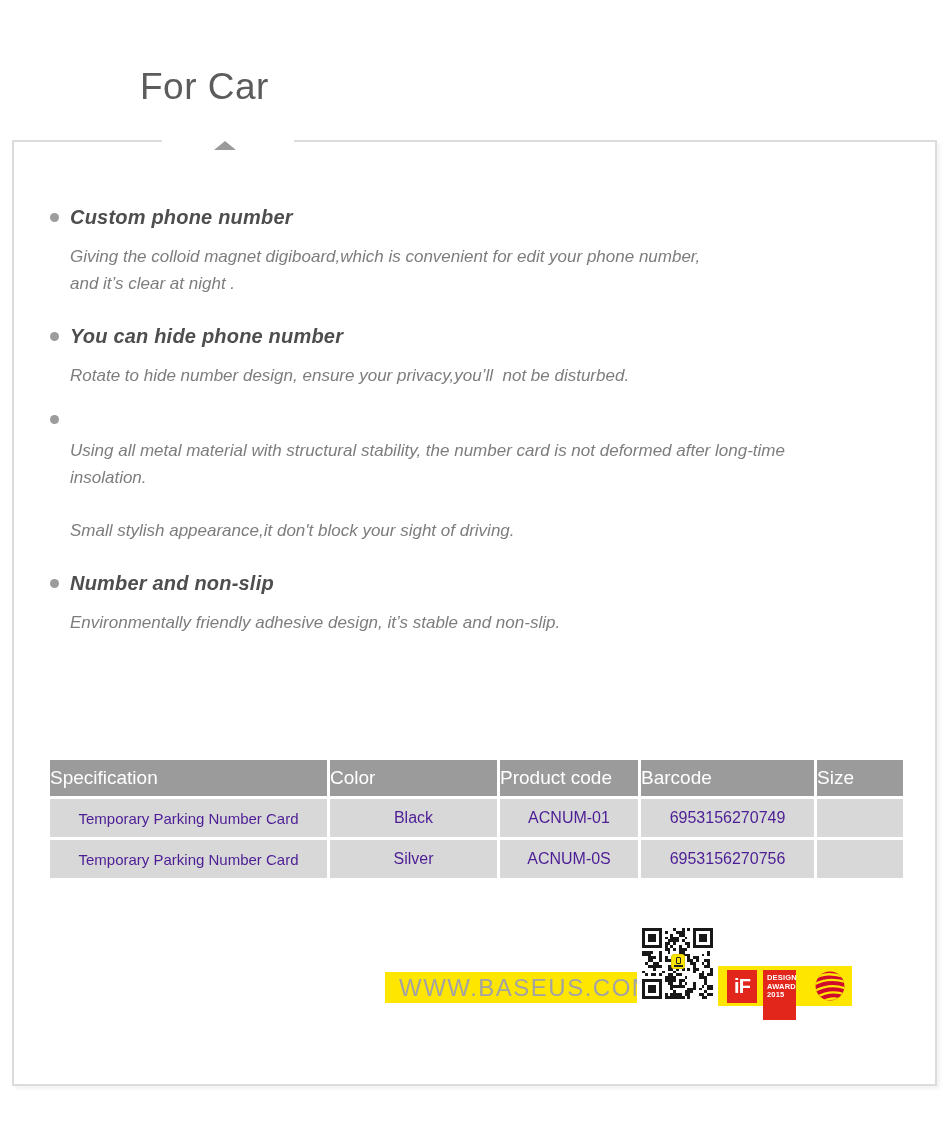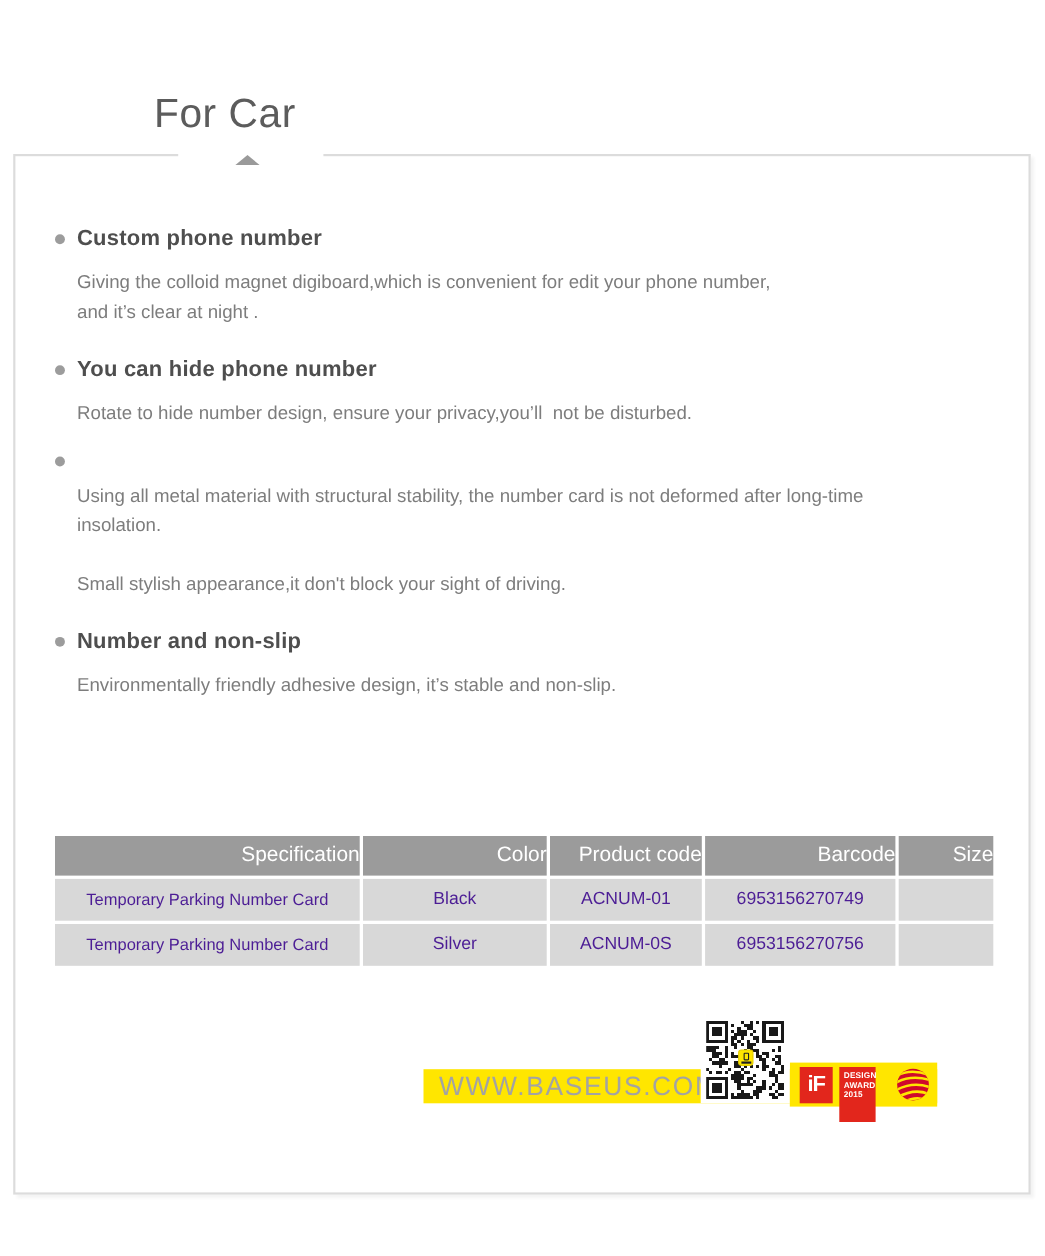--- a/index.html
+++ b/index.html
@@ -1,59 +1,59 @@
 <!DOCTYPE html>
 <html><head>
 <meta charset="utf-8">
 <style>
   * { margin:0; padding:0; box-sizing:border-box; }
   html,body { width:950px; height:1142px; background:#ffffff; overflow:hidden;
     font-family:"Liberation Sans","DejaVu Sans",sans-serif; }
 
   .page-title {
-    position:absolute; left:140px; top:82px;
+    position:absolute; left:140px; top:66px;
     font-size:37px; font-weight:400; color:#5c5c5c; letter-spacing:0.5px;
   }
 
   .content-box {
     position:absolute; left:12px; top:140px; width:925px; height:946px;
     background:#ffffff; border:2px solid #dcdcdc;
     box-shadow:3px 3px 3px rgba(0,0,0,0.05);
   }
   .border-gap {
     position:absolute; left:148px; top:-2px; width:132px; height:3px; background:#ffffff;
   }
   .notch {
     position:absolute; left:200px; top:-1px; width:0; height:0;
     border-left:11px solid transparent; border-right:11px solid transparent;
     border-bottom:9px solid #9a9a9a;
   }
 
   .features { padding:62px 20px 0 36px; }
-  .feature { margin-bottom:26px; }
+  .feature { margin-bottom:26px;font-style:italic; }
   .feature-head { display:flex; align-items:center; }
   .dot {
     width:9px; height:9px; border-radius:50%; background:#9c9c9c;
     margin-right:11px; flex:0 0 auto;
   }
   .feature-head h2 {
     font-size:20px; line-height:26px; font-weight:700; color:#4e4e4e; letter-spacing:0.2px;
   }
   .feature p {
     margin:13px 0 0 20px; font-size:17px; line-height:27px; color:#7d7d7d;
     white-space:pre-wrap;
   }
 
   .spec-table-wrap { position:absolute; left:33px; top:615px; }
   table.spec {
     border-collapse:separate; border-spacing:3px; table-layout:fixed;
   }
   table.spec th {
     background:#9b9b9b; color:#ffffff; font-weight:400; font-size:19px;
-    height:36px; text-align:right; vertical-align:middle;
+    height:36px; text-align:left; vertical-align:middle;
   }
   table.spec td {
     background:#d8d8d8; color:#4c1d95; font-size:16px;
     height:38px; text-align:center; vertical-align:middle;
   }
   table.spec td.spec-name { font-size:15px; }
 
   
   .footer-banner { position:absolute; left:0; top:0; }
   .yellow-bar {

